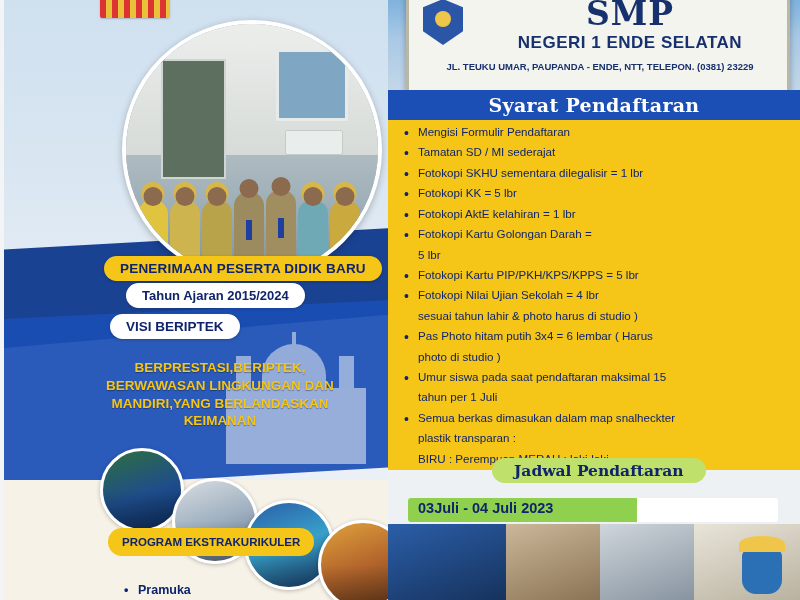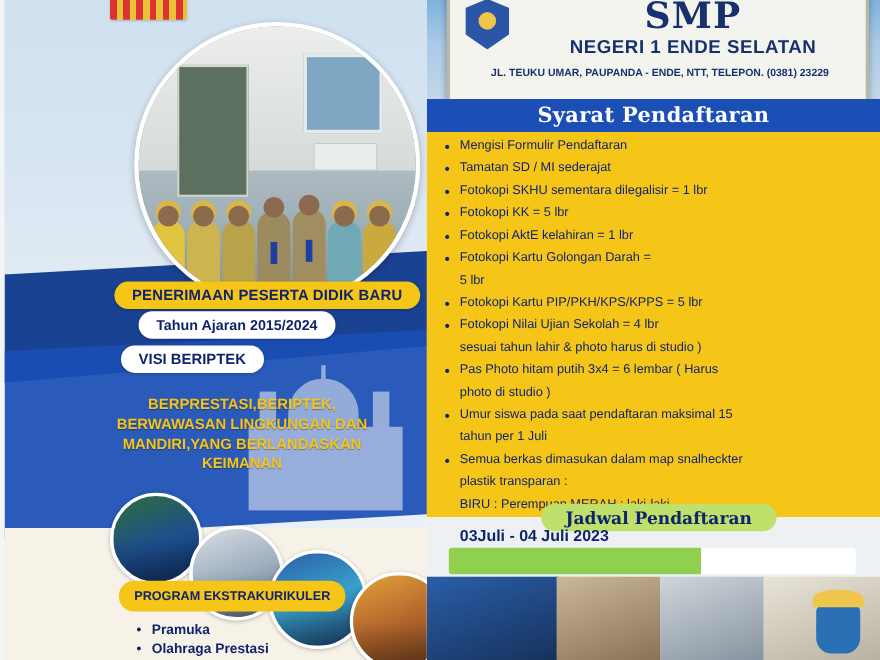--- a/index.html
+++ b/index.html
@@ -318,21 +318,21 @@
   }
   .jadwal-bar {
     position: absolute;
     left: 20px; top: 498px;
     width: 370px; height: 24px;
     background: linear-gradient(90deg, #8fd14f 0%, #8fd14f 62%, #ffffff 62%, #ffffff 100%);
     border-radius: 3px;
   }
   .jadwal-date {
     position: absolute;
-    left: 30px; top: 480px;
+    left: 30px; top: 500px;
     color: #10246b;
     font-size: 14.5px;
     font-weight: bold;
   }
   .right-bottom {
     position: absolute;
     left: 0; bottom: 0;
     width: 412px; height: 76px;
     background: #f6f2e7;
     overflow: hidden;
@@ -418,21 +418,20 @@
         <div class="fig"></div>
       </div>
     <div class="mini mini4">
         <div class="fig"></div>
       </div>
 
     <div class="pill ekskul-pill">PROGRAM EKSTRAKURIKULER</div>
 
     <ul class="ekskul-list">
       <li>Pramuka</li>
-      <li>Olahraga Prestasi</li>
     </ul>
   </div>
 
   <div class="right-col">
 
     <div class="school-photo">
       <div class="sign">
         <div class="crest"></div>
         <div class="title">SMP</div>
         <div class="sub">NEGERI 1 ENDE SELATAN</div>

